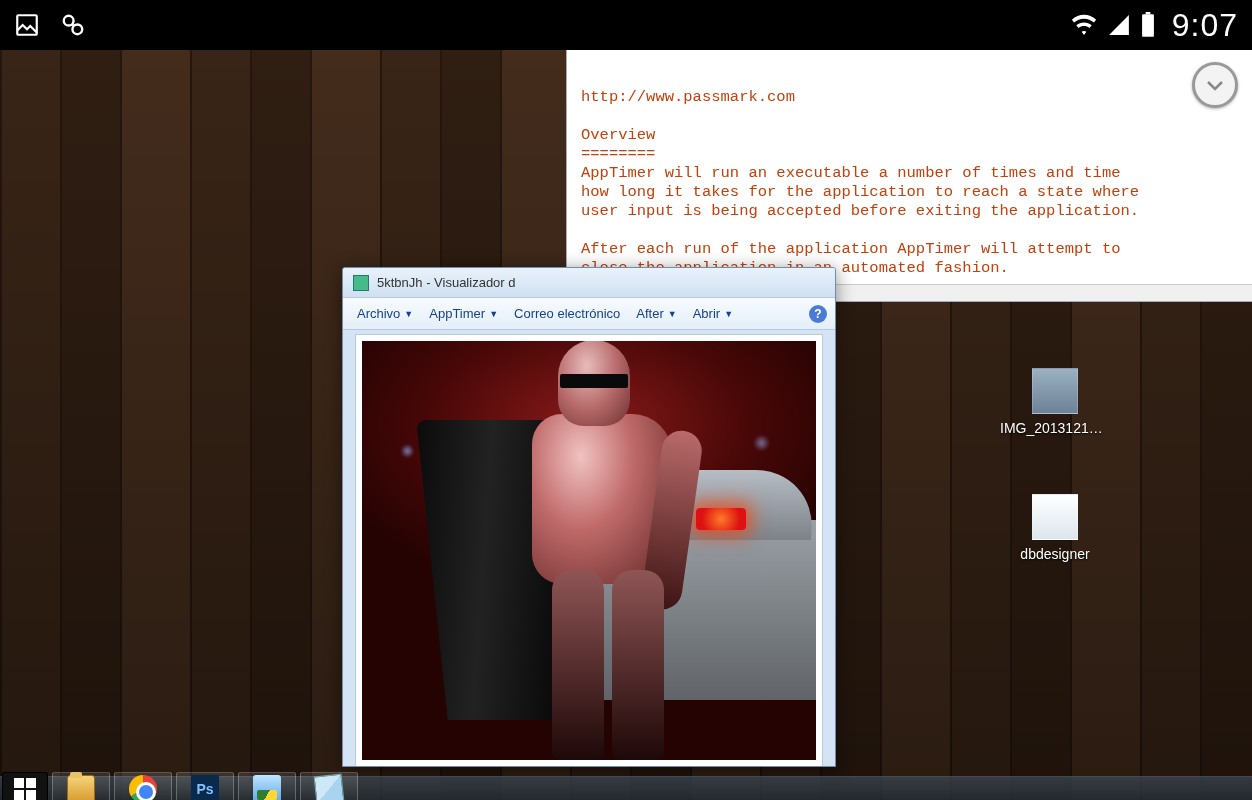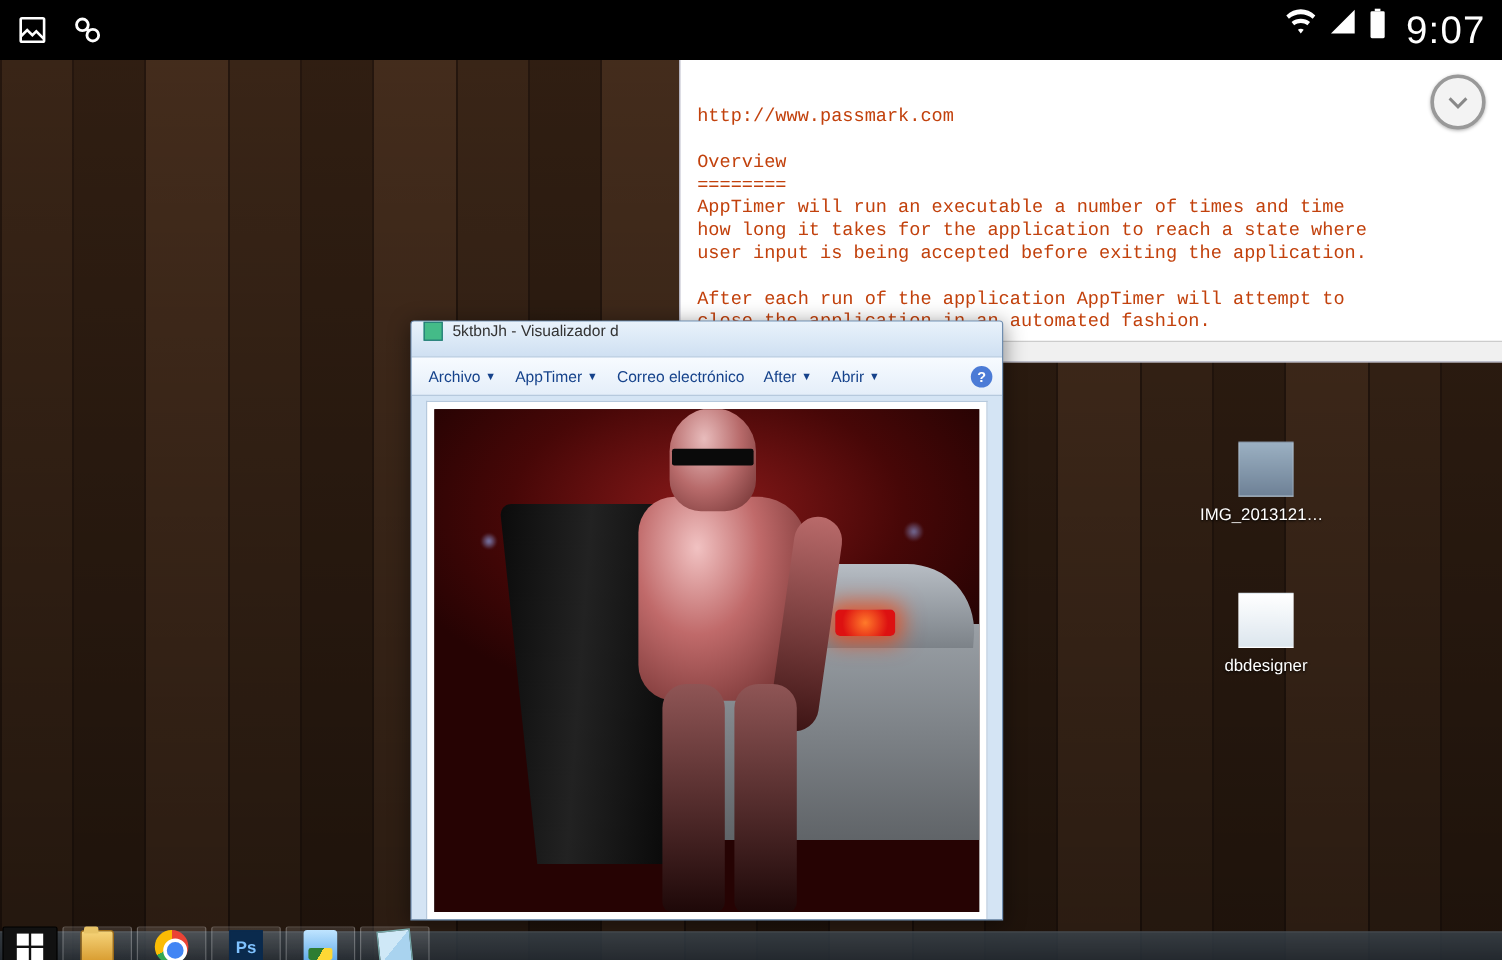--- a/index.html
+++ b/index.html
@@ -20,21 +20,21 @@
     background-blend-mode: multiply;
   }
 
   
   #statusbar {
     position: absolute; left: 0; top: 0; width: 100%; height: 50px;
     background: #000; color: #fff; display: flex; align-items: center;
     padding: 0 14px; font-size: 28px;
   }
   #statusbar .left { display:flex; gap: 20px; align-items:center; }
-  #statusbar .right { margin-left:auto; display:flex; gap:10px; align-items:flex-start; }
+  #statusbar .right { margin-left:auto; display:flex; gap:10px; align-items:center; }
   #statusbar .clock { font-size: 32px; font-weight: 300; letter-spacing: 1px; margin-left: 6px;}
   .ic { display:inline-flex; align-items:center; justify-content:center; }
 
   
   .desk-icon { position:absolute; width:110px; text-align:center; color:#fff; font-size:14px; text-shadow:0 1px 2px #000; }
   .desk-icon .thumb {
     width:46px; height:46px; margin:0 auto 6px;
     background:linear-gradient(#9bb0c2,#6e8196); border:1px solid #fff3;
   }
   .desk-icon .label { white-space:nowrap; overflow:hidden; text-overflow:ellipsis; }
@@ -65,21 +65,21 @@
 
   
   #viewer {
     position:absolute; left:342px; top:267px; width:494px; height:500px;
     background:#d4e4f4; border:1px solid #6f8daf; border-radius:3px 3px 0 0;
     box-shadow:0 3px 18px rgba(0,0,0,.45);
     overflow:hidden;
   }
   #viewer .titlebar{
     height:30px; background:linear-gradient(#e9f2fb,#cfe0f2);
-    display:flex; gap:8px; padding:0 10px;
+    display:flex; align-items:center; gap:8px; padding:0 10px;
     font-size:13px; color:#333; border-bottom:1px solid #b6c9dd;
   }
   #viewer .titlebar .win-icon{
     width:16px;height:16px;background:#4b8; border:1px solid #277;
   }
   #viewer .toolbar{
     height:32px; background:linear-gradient(#f7fbff,#e4eef9);
     display:flex; align-items:center; gap:4px; padding:0 8px;
     font-size:13px; color:#15428b; border-bottom:1px solid #b6c9dd;
   }

